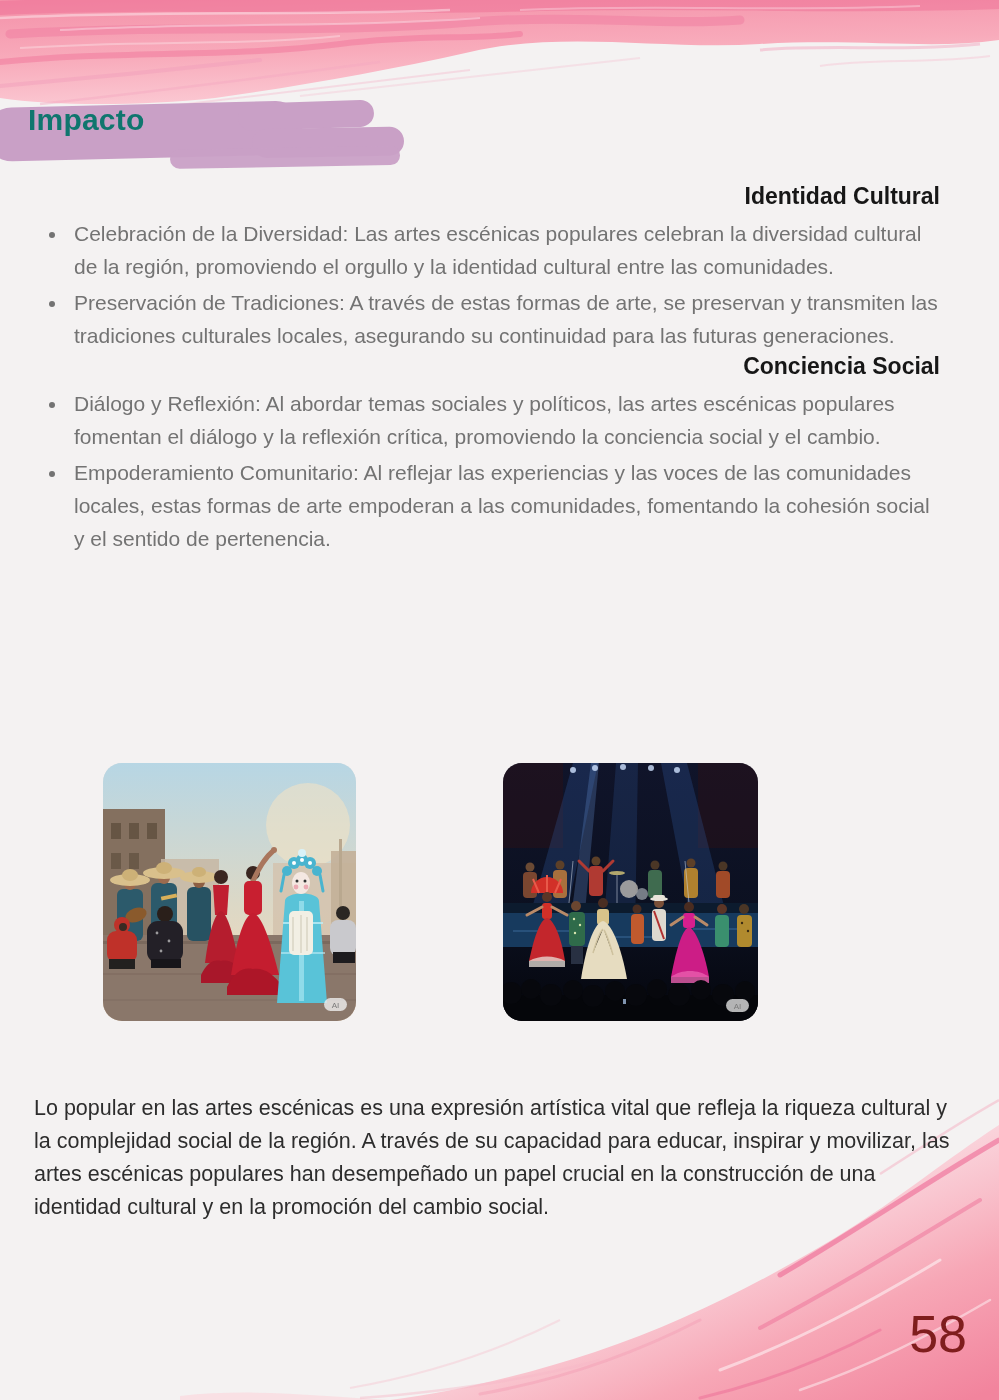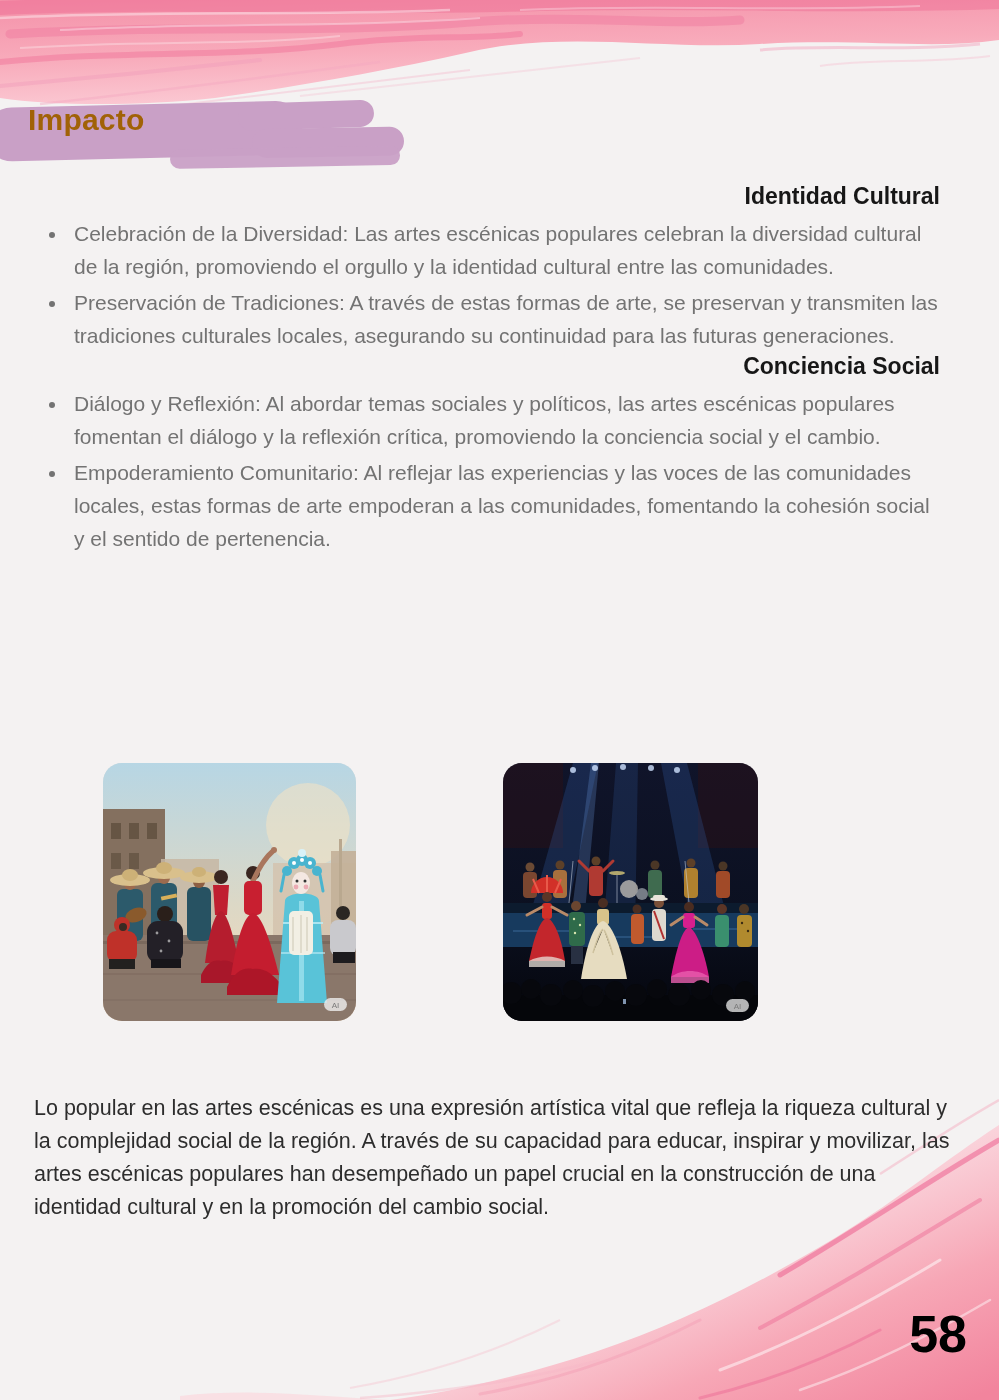--- a/index.html
+++ b/index.html
@@ -15,21 +15,21 @@
 
   
   .decor{position:absolute;pointer-events:none;}
   .decor-top{top:0;left:0;width:999px;height:130px;}
   .decor-bottom{left:0;bottom:0;width:999px;height:330px;}
   .title-swash{top:96px;left:0;width:440px;height:84px;}
 
   
   .page-title{
     position:absolute;top:103px;left:28px;
-    font-size:30px;font-weight:700;color:#a16207;
+    font-size:30px;font-weight:700;color:#0f766e;
     letter-spacing:.2px;margin:0;z-index:3;
   }
 
   
   .content{
     position:absolute;top:182px;left:28px;width:912px;z-index:2;
   }
   .section-heading{
     font-size:23px;font-weight:700;color:#171717;
     margin:0 0 7px 0;line-height:28px;text-align:right;
@@ -57,21 +57,21 @@
   
   .closing{
     position:absolute;top:1092px;left:34px;width:931px;z-index:2;
     font-size:21.5px;line-height:33px;color:#2d2d2d;
     margin:0;
   }
 
   
   .page-number{
     position:absolute;right:32px;bottom:40px;z-index:3;
-    font-size:52px;font-weight:700;color:#000000;line-height:1;
+    font-size:52px;font-weight:400;color:#7f1d1d;line-height:1;
   }
 </style>
 </head>
 <body>
 
 <div class="page">
 
   <svg class="decor decor-top" viewBox="0 0 999 130" preserveAspectRatio="none" aria-hidden="true">
     <defs>
       <linearGradient id="topPink" x1="0" y1="0" x2="0.25" y2="1">

